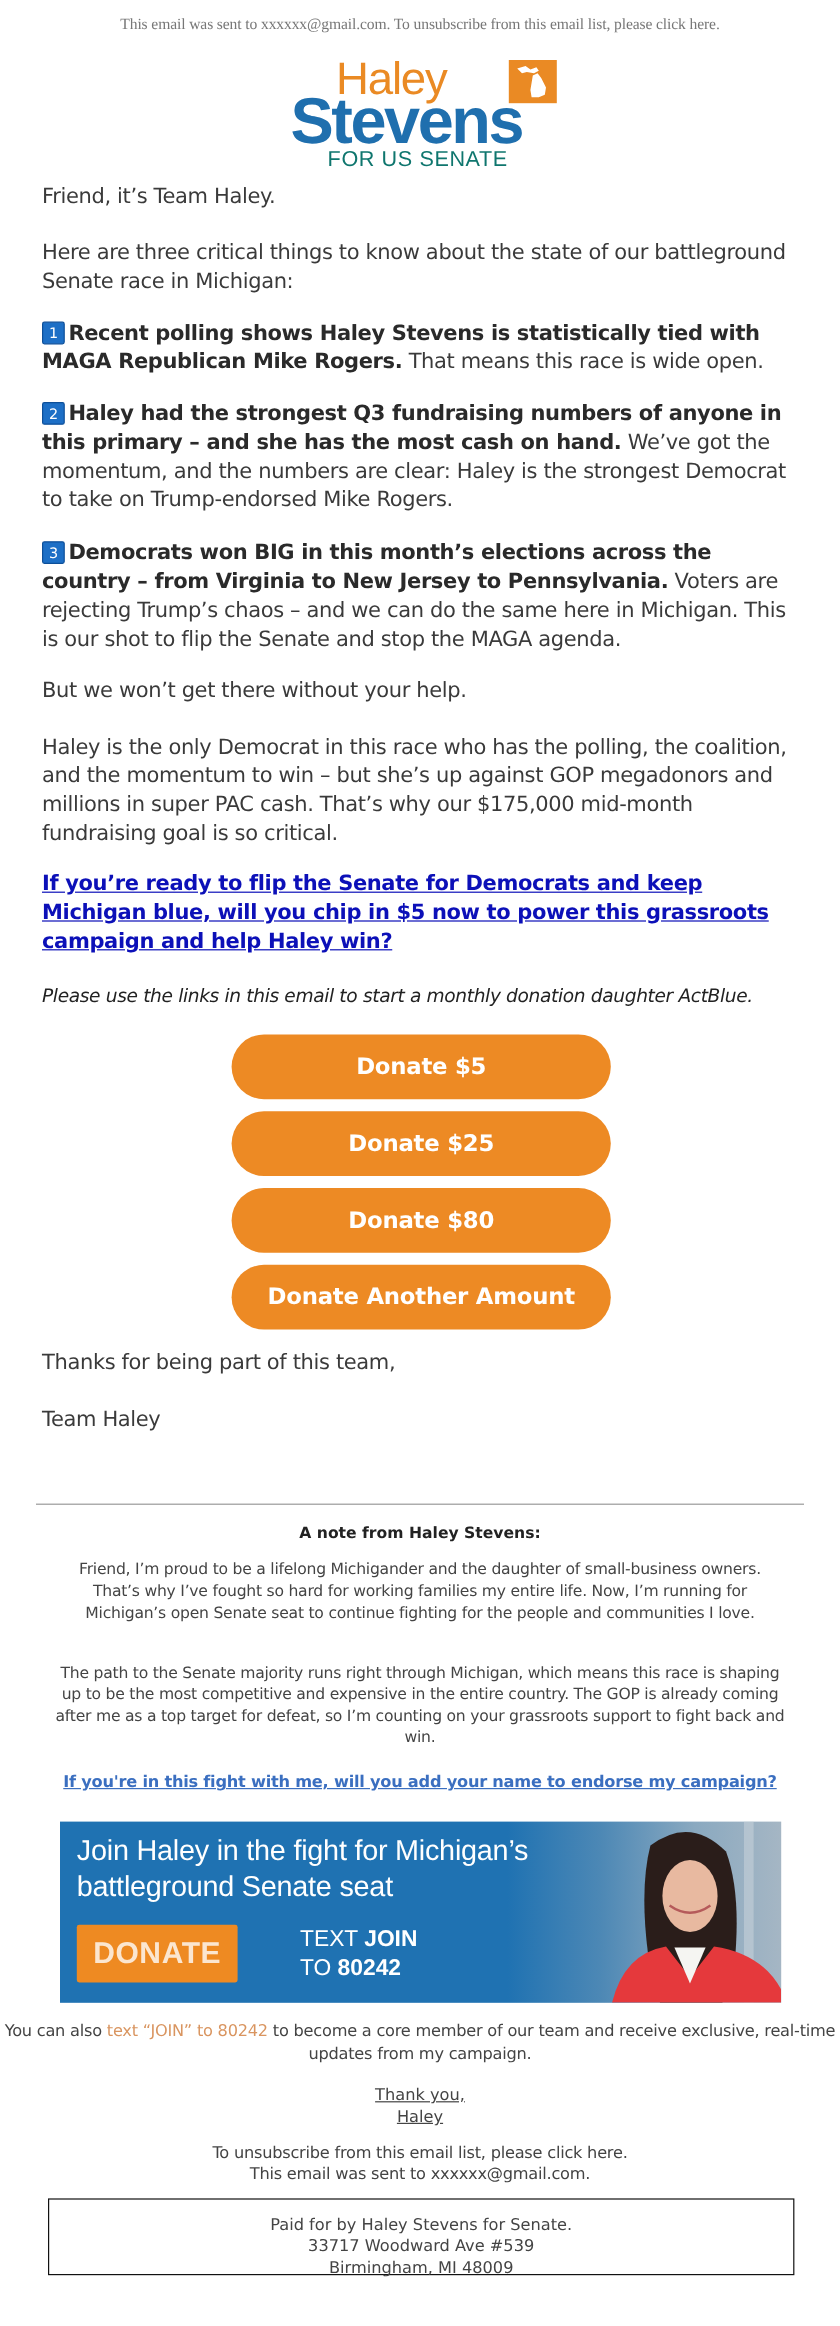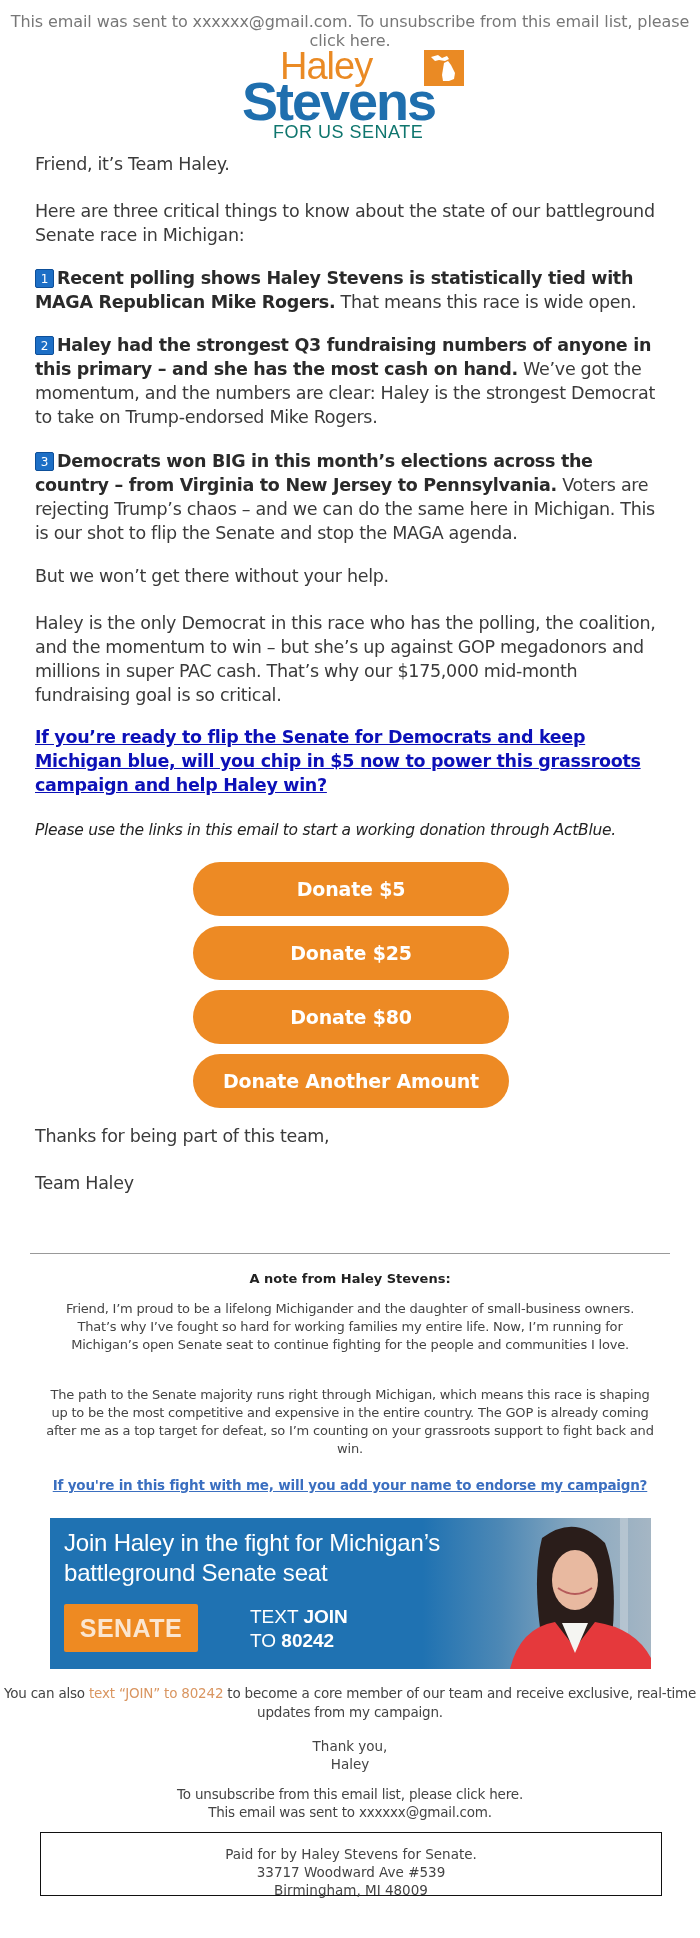--- a/index.html
+++ b/index.html
@@ -3,21 +3,21 @@
 <meta charset="utf-8">
 <style>
   * { box-sizing: border-box; margin: 0; padding: 0; }
   html, body { background: #ffffff; }
   body {
     width: 700px; height: 1938px; position: relative; overflow: hidden;
     font-family: "DejaVu Sans", sans-serif; color: #3a3a3a;
   }
   .top-notice {
     position: absolute; top: 12px; left: 0; width: 700px; text-align: center;
-    font-size: 16px; color: #777; letter-spacing: -0.1px;
+    font-size: 13px; color: #777; letter-spacing: -0.1px; font-family: Liberation Serif, serif;
   }
   
   .logo { position: absolute; left: 240px; top: 47px; width: 225px; height: 95px; }
   .logo-haley {
     position: absolute; left: 40px; top: 0px; font-family: "Liberation Sans", sans-serif;
     font-size: 38px; color: #ea8a24; letter-spacing: -1px; line-height: 38px; font-weight: normal;
   }
   .logo-box {
     position: absolute; left: 184px; top: 3px; width: 40px; height: 36px; background: #ea8a24;
   }
@@ -87,21 +87,21 @@
   }
   .banner-text b { font-weight: bold; }
   .banner-photo { position: absolute; left: 450px; top: 0; width: 151px; height: 151px; }
   .after-banner {
     position: absolute; left: 0; top: 1684px; width: 700px; text-align: center; font-size: 13.5px;
     line-height: 19px; color: #444; letter-spacing: -0.2px;
   }
   .after-banner .orange { color: #d99560; }
   .signoff {
     position: absolute; left: 0; top: 1737px; width: 700px; text-align: center; font-size: 13.5px;
-    line-height: 18px; color: #444;
+    line-height: 18px; color: #444; text-decoration: underline;
   }
   .foot-notice {
     position: absolute; left: 0; top: 1785px; width: 700px; text-align: center; font-size: 13.5px;
     line-height: 18px; color: #444; letter-spacing: -0.2px;
   }
   .paid-box {
     position: absolute; left: 40px; top: 1832px; width: 622px; height: 64px; border: 1.5px solid #111;
     text-align: center; font-size: 13.5px; line-height: 18px; color: #444; padding-top: 12px;
   }
 </style>
@@ -148,21 +148,21 @@
 
 <div class="main" style="top:611px;">
   <div class="p">Haley is the only Democrat in this race who has the polling, the coalition, and the momentum to win – but she’s up against GOP megadonors and millions in super PAC cash. That’s why our $175,000 mid-month fundraising goal is so critical.</div>
 </div>
 
 <div class="main" style="top:725px;">
   <a class="cta-link">If you’re ready to flip the Senate for Democrats and keep Michigan blue, will you chip in $5 now to power this grassroots campaign and help Haley win?</a>
 </div>
 
 <div class="main" style="top:820px;">
-  <div class="italic-note">Please use the links in this email to start a working donation through ActBlue.</div>
+  <div class="italic-note">Please use the links in this email to start a monthly donation daughter ActBlue.</div>
 </div>
 
 <div class="btn" style="top:862px;">Donate $5</div>
 <div class="btn" style="top:926px;">Donate $25</div>
 <div class="btn" style="top:990px;">Donate $80</div>
 <div class="btn" style="top:1054px;">Donate Another Amount</div>
 
 <div class="main" style="top:1124px;">
   <div class="p">Thanks for being part of this team,</div>
 </div>
@@ -172,21 +172,21 @@
 
 <div class="divider"></div>
 
 <div class="note-title">A note from Haley Stevens:</div>
 <div class="note-p" style="top:1300px; padding: 0 60px;">Friend, I’m proud to be a lifelong Michigander and the daughter of small-business owners. That’s why I’ve fought so hard for working families my entire life. Now, I’m running for Michigan’s open Senate seat to continue fighting for the people and communities I love.</div>
 <div class="note-p" style="top:1386px; padding: 0 42px;">The path to the Senate majority runs right through Michigan, which means this race is shaping up to be the most competitive and expensive in the entire country. The GOP is already coming after me as a top target for defeat, so I’m counting on your grassroots support to fight back and win.</div>
 <a class="note-link">If you're in this fight with me, will you add your name to endorse my campaign?</a>
 
 <div class="banner">
   <div class="banner-head">Join Haley in the fight for Michigan’s battleground Senate seat</div>
-  <div class="banner-donate">SENATE</div>
+  <div class="banner-donate">DONATE</div>
   <div class="banner-text">
     <div><span>TEXT </span><b>JOIN</b></div>
     <div><span>TO </span><b>80242</b></div>
   </div>
   <svg class="banner-photo" viewBox="0 0 151 151">
     <rect x="0" y="0" width="151" height="151" fill="none"></rect>
     <rect x="120" y="0" width="8" height="151" fill="#c7d0d8" opacity="0.6"></rect>
     <path d="M42 20 Q75 -5 105 25 Q118 60 112 120 L102 151 L50 151 L40 110 Q33 55 42 20 Z" fill="#2a1d1a"></path>
     <ellipse cx="75" cy="62" rx="23" ry="30" fill="#e8b9a0"></ellipse>
     <path d="M58 70 Q75 82 92 70" stroke="#b55a5a" stroke-width="2" fill="none"></path>

